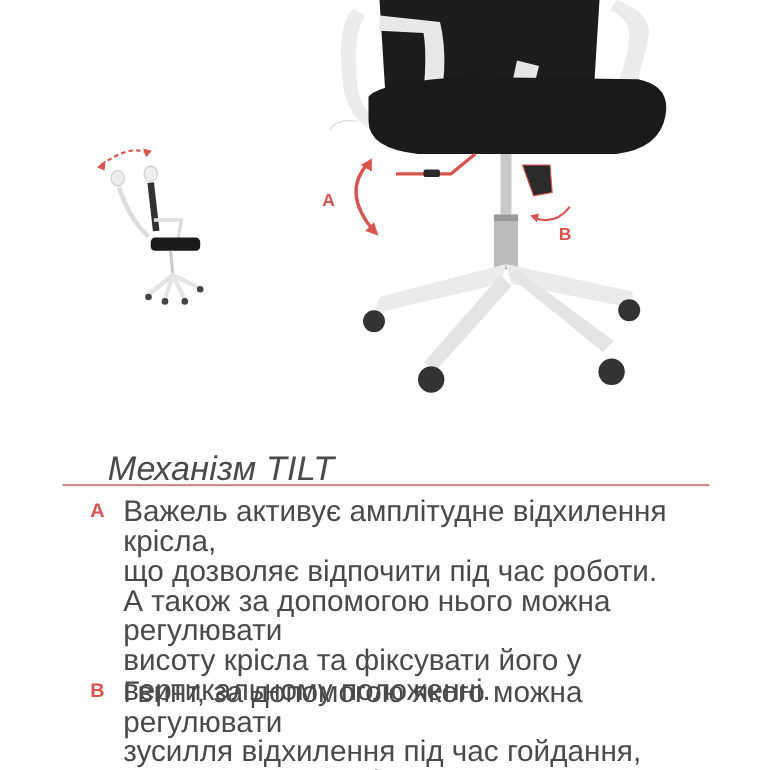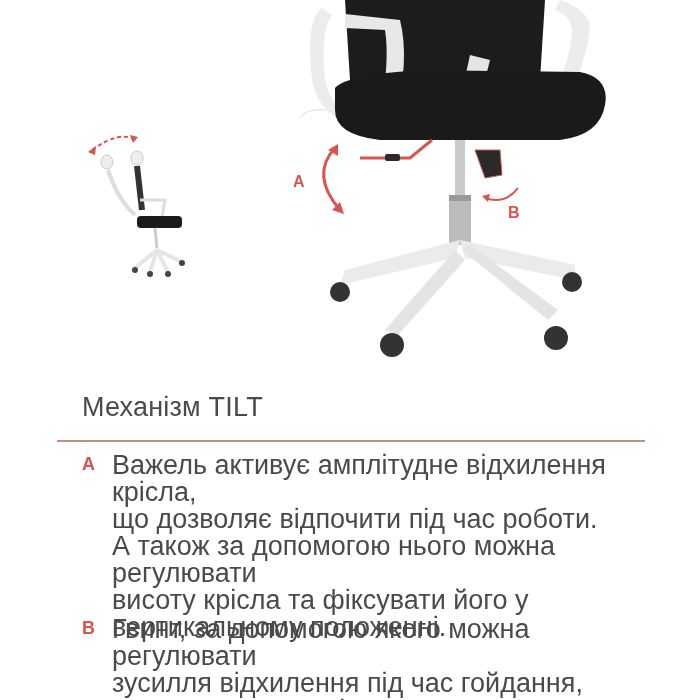--- a/index.html
+++ b/index.html
@@ -1,18 +1,18 @@
 <!DOCTYPE html>
 <html><head>
 <meta charset="utf-8">
 <style>
   html, body { margin:0; padding:0; background:#ffffff; }
   body { width:700px; height:700px; position:relative; overflow:hidden; font-family:"Liberation Sans", sans-serif; color:#444444; }
   .illustration { position:absolute; left:0; top:0; width:700px; height:380px; }
-  .title { position:absolute; left:82px; top:392px; font-size:27px; color:#4a4a4a; letter-spacing:0.2px; margin:0; font-weight:normal; }
+  .title { position:absolute; left:82px; top:392px; font-size:31px; color:#4a4a4a; letter-spacing:0.2px; margin:16px; font-weight:normal;font-style:italic; }
   .divider { position:absolute; left:57px; top:440px; width:588px; height:2px; background:#c98a88; }
   .item { position:absolute; left:82px; width:580px; }
   .item-a { top:454px; }
   .item-b { top:618px; }
   .marker { position:absolute; left:0; top:0; font-weight:bold; font-size:18px; color:#d9534f; }
   .text { position:absolute; left:30px; top:-2px; font-size:27px; line-height:27px; color:#4a4a4a; white-space:pre-line; }
 </style>
 </head>
 <body>
 

